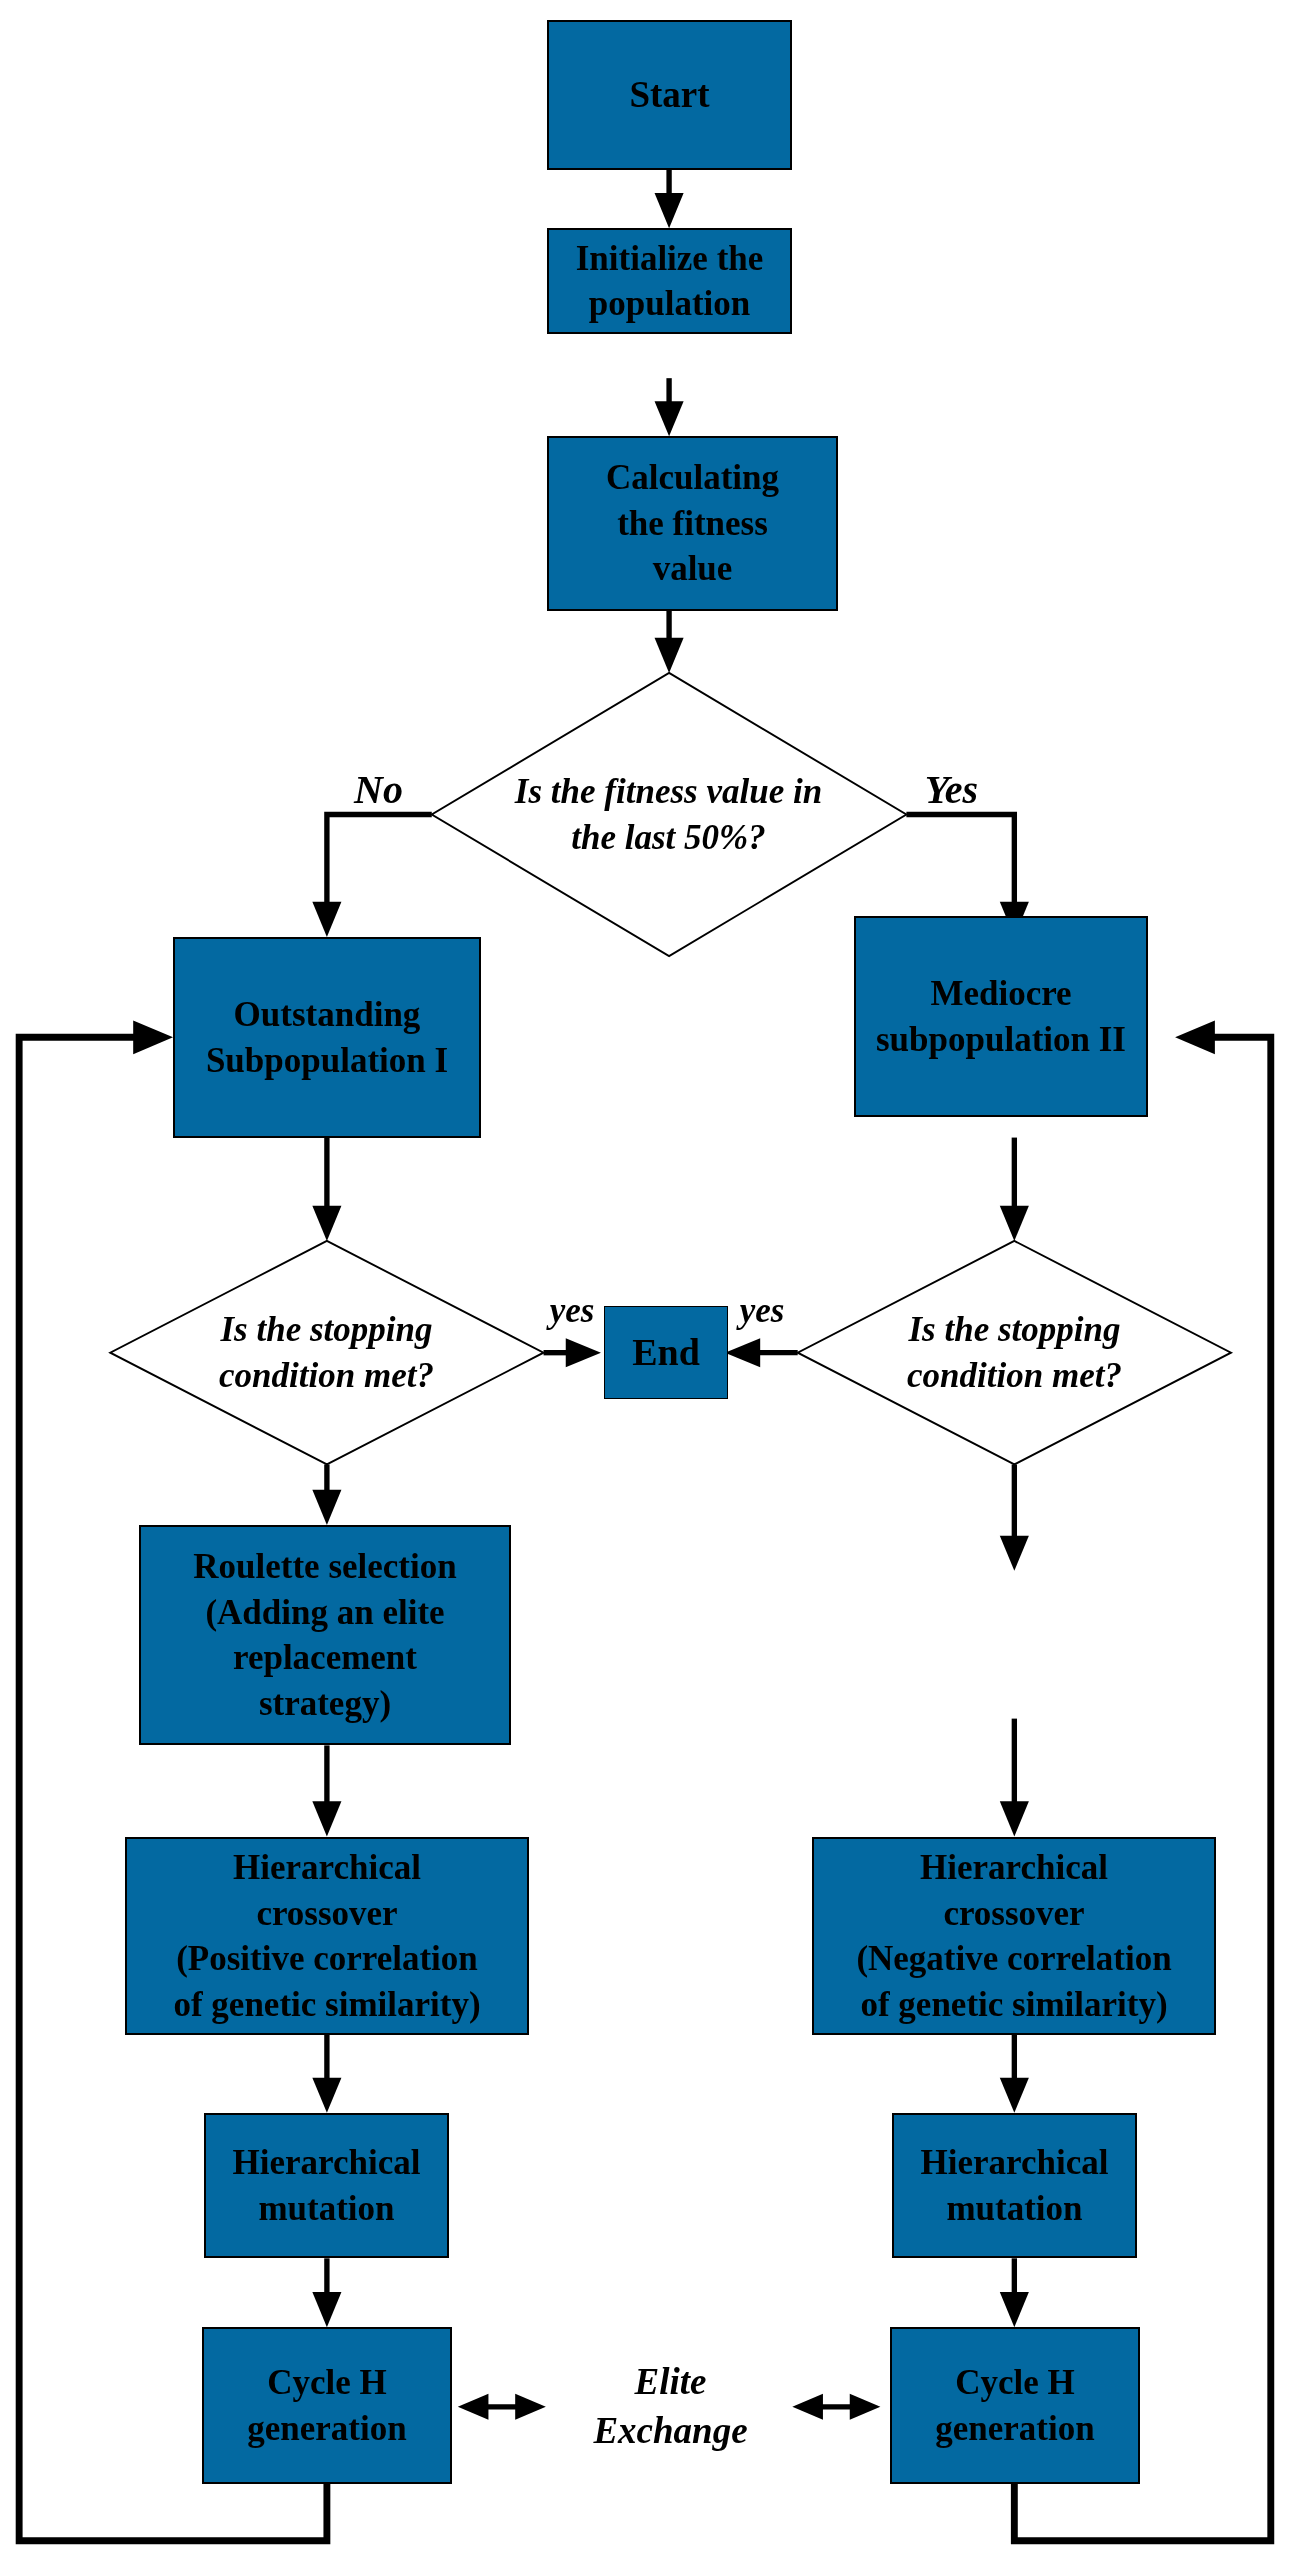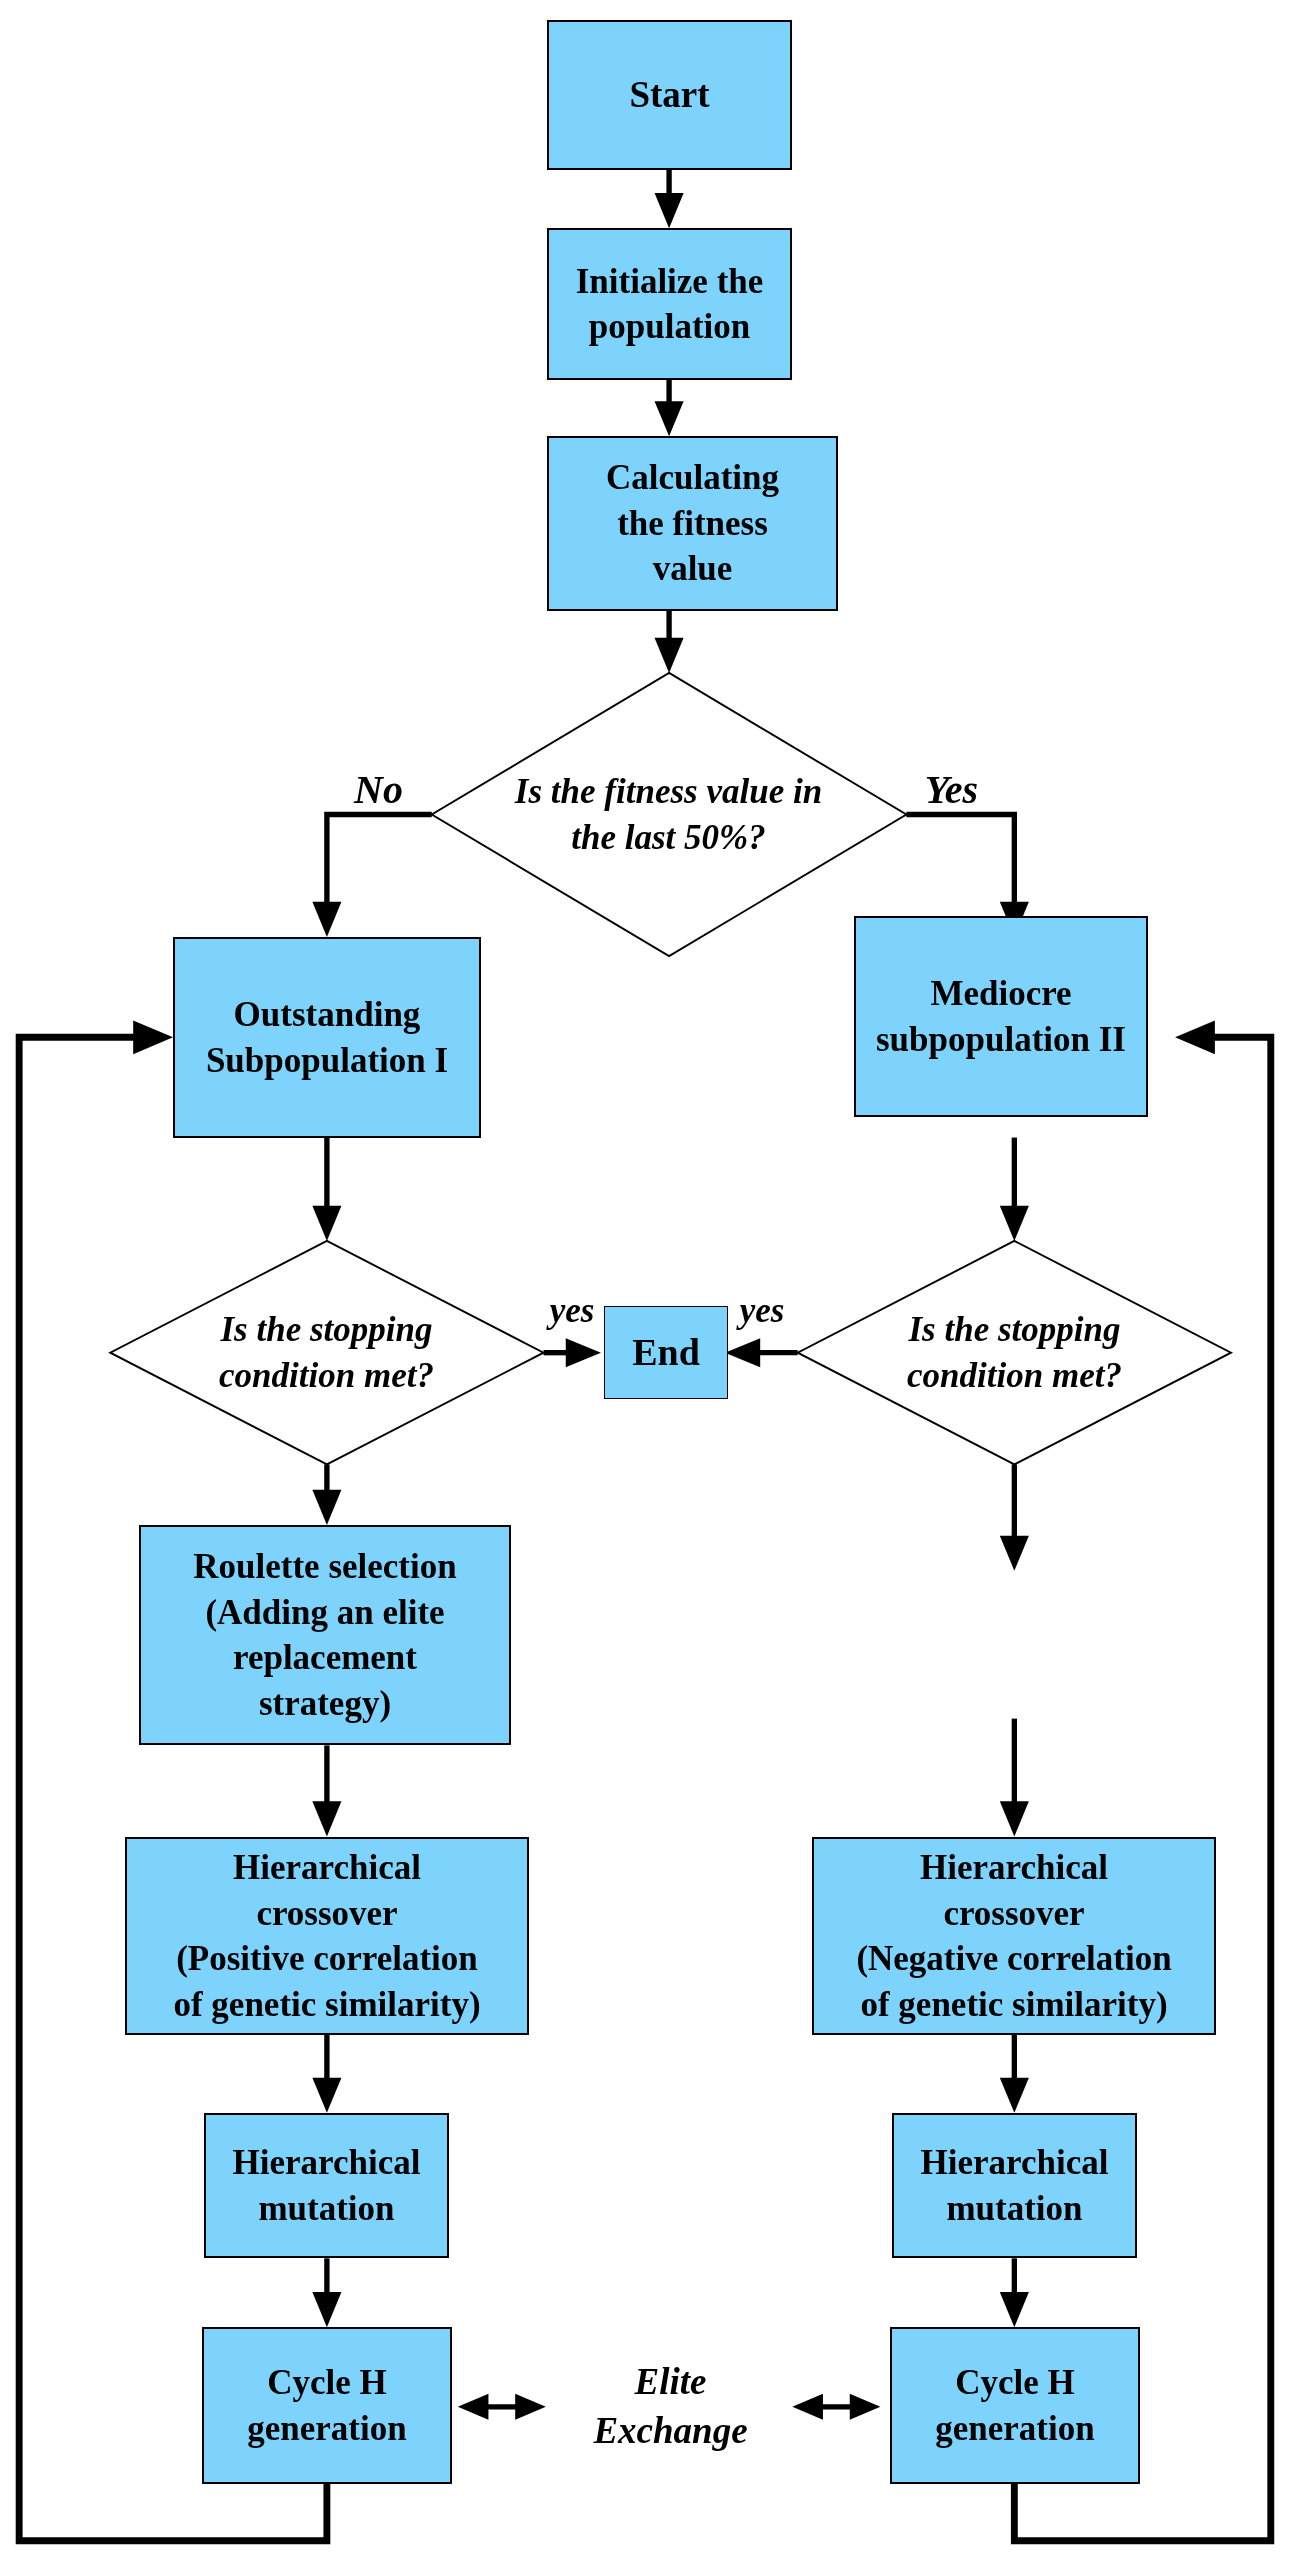--- a/index.html
+++ b/index.html
@@ -3,21 +3,21 @@
 <meta charset="utf-8">
 <style>
   html,body{margin:0;padding:0;background:#ffffff;}
   #canvas{
     position:relative;width:1293px;height:2576px;background:#ffffff;
     font-family:"Liberation Serif","DejaVu Serif",serif;
     font-weight:bold;color:#000;font-size:35px;line-height:1.3;
   }
   #connectors{position:absolute;left:0;top:0;width:1293px;height:2576px;}
   .box{
-    position:absolute;background:#7dd3fc;border:2.3px solid #000;
+    position:absolute;background:#0369a1;border:2.3px solid #000;
     display:flex;align-items:center;justify-content:center;
     text-align:center;white-space:pre-line;box-sizing:border-box;
   }
   .dtext,.lbl{
     position:absolute;display:flex;align-items:center;justify-content:center;
     text-align:center;white-space:pre-line;font-style:italic;
   }
 </style>
 </head>
 <body>
@@ -80,21 +80,21 @@
       <polygon points="226,1355 174,1333 174,1377"></polygon>
       <polygon points="1535,1355 1587,1333 1587,1377"></polygon>
       <polygon points="598,3144 638,3127 638,3161"></polygon>
       <polygon points="713,3144 673,3127 673,3161"></polygon>
       <polygon points="1035,3144 1075,3127 1075,3161"></polygon>
       <polygon points="1150,3144 1110,3127 1110,3161"></polygon>
     </g>
   </svg>
 
   <div class="box" style="left:547px;top:20px;width:245px;height:150px;font-size:37px">Start</div>
-  <div class="box" style="left:547px;top:228px;width:245px;height:152px">Initialize the
+  <div class="box" style="left:547px;top:228px;width:245px;height:106px">Initialize the
 population</div>
   <div class="box" style="left:547px;top:436px;width:291px;height:175px">Calculating
 the fitness
 value</div>
   <div class="box" style="left:173px;top:937px;width:308px;height:201px">Outstanding
 Subpopulation I</div>
   <div class="box" style="left:854px;top:916px;width:294px;height:201px">Mediocre
 subpopulation II</div>
   <div class="box" style="left:604px;top:1306px;width:124px;height:93px;font-size:38px;border-width:1.5px">End</div>
   <div class="box" style="left:139px;top:1525px;width:372px;height:220px">Roulette selection

